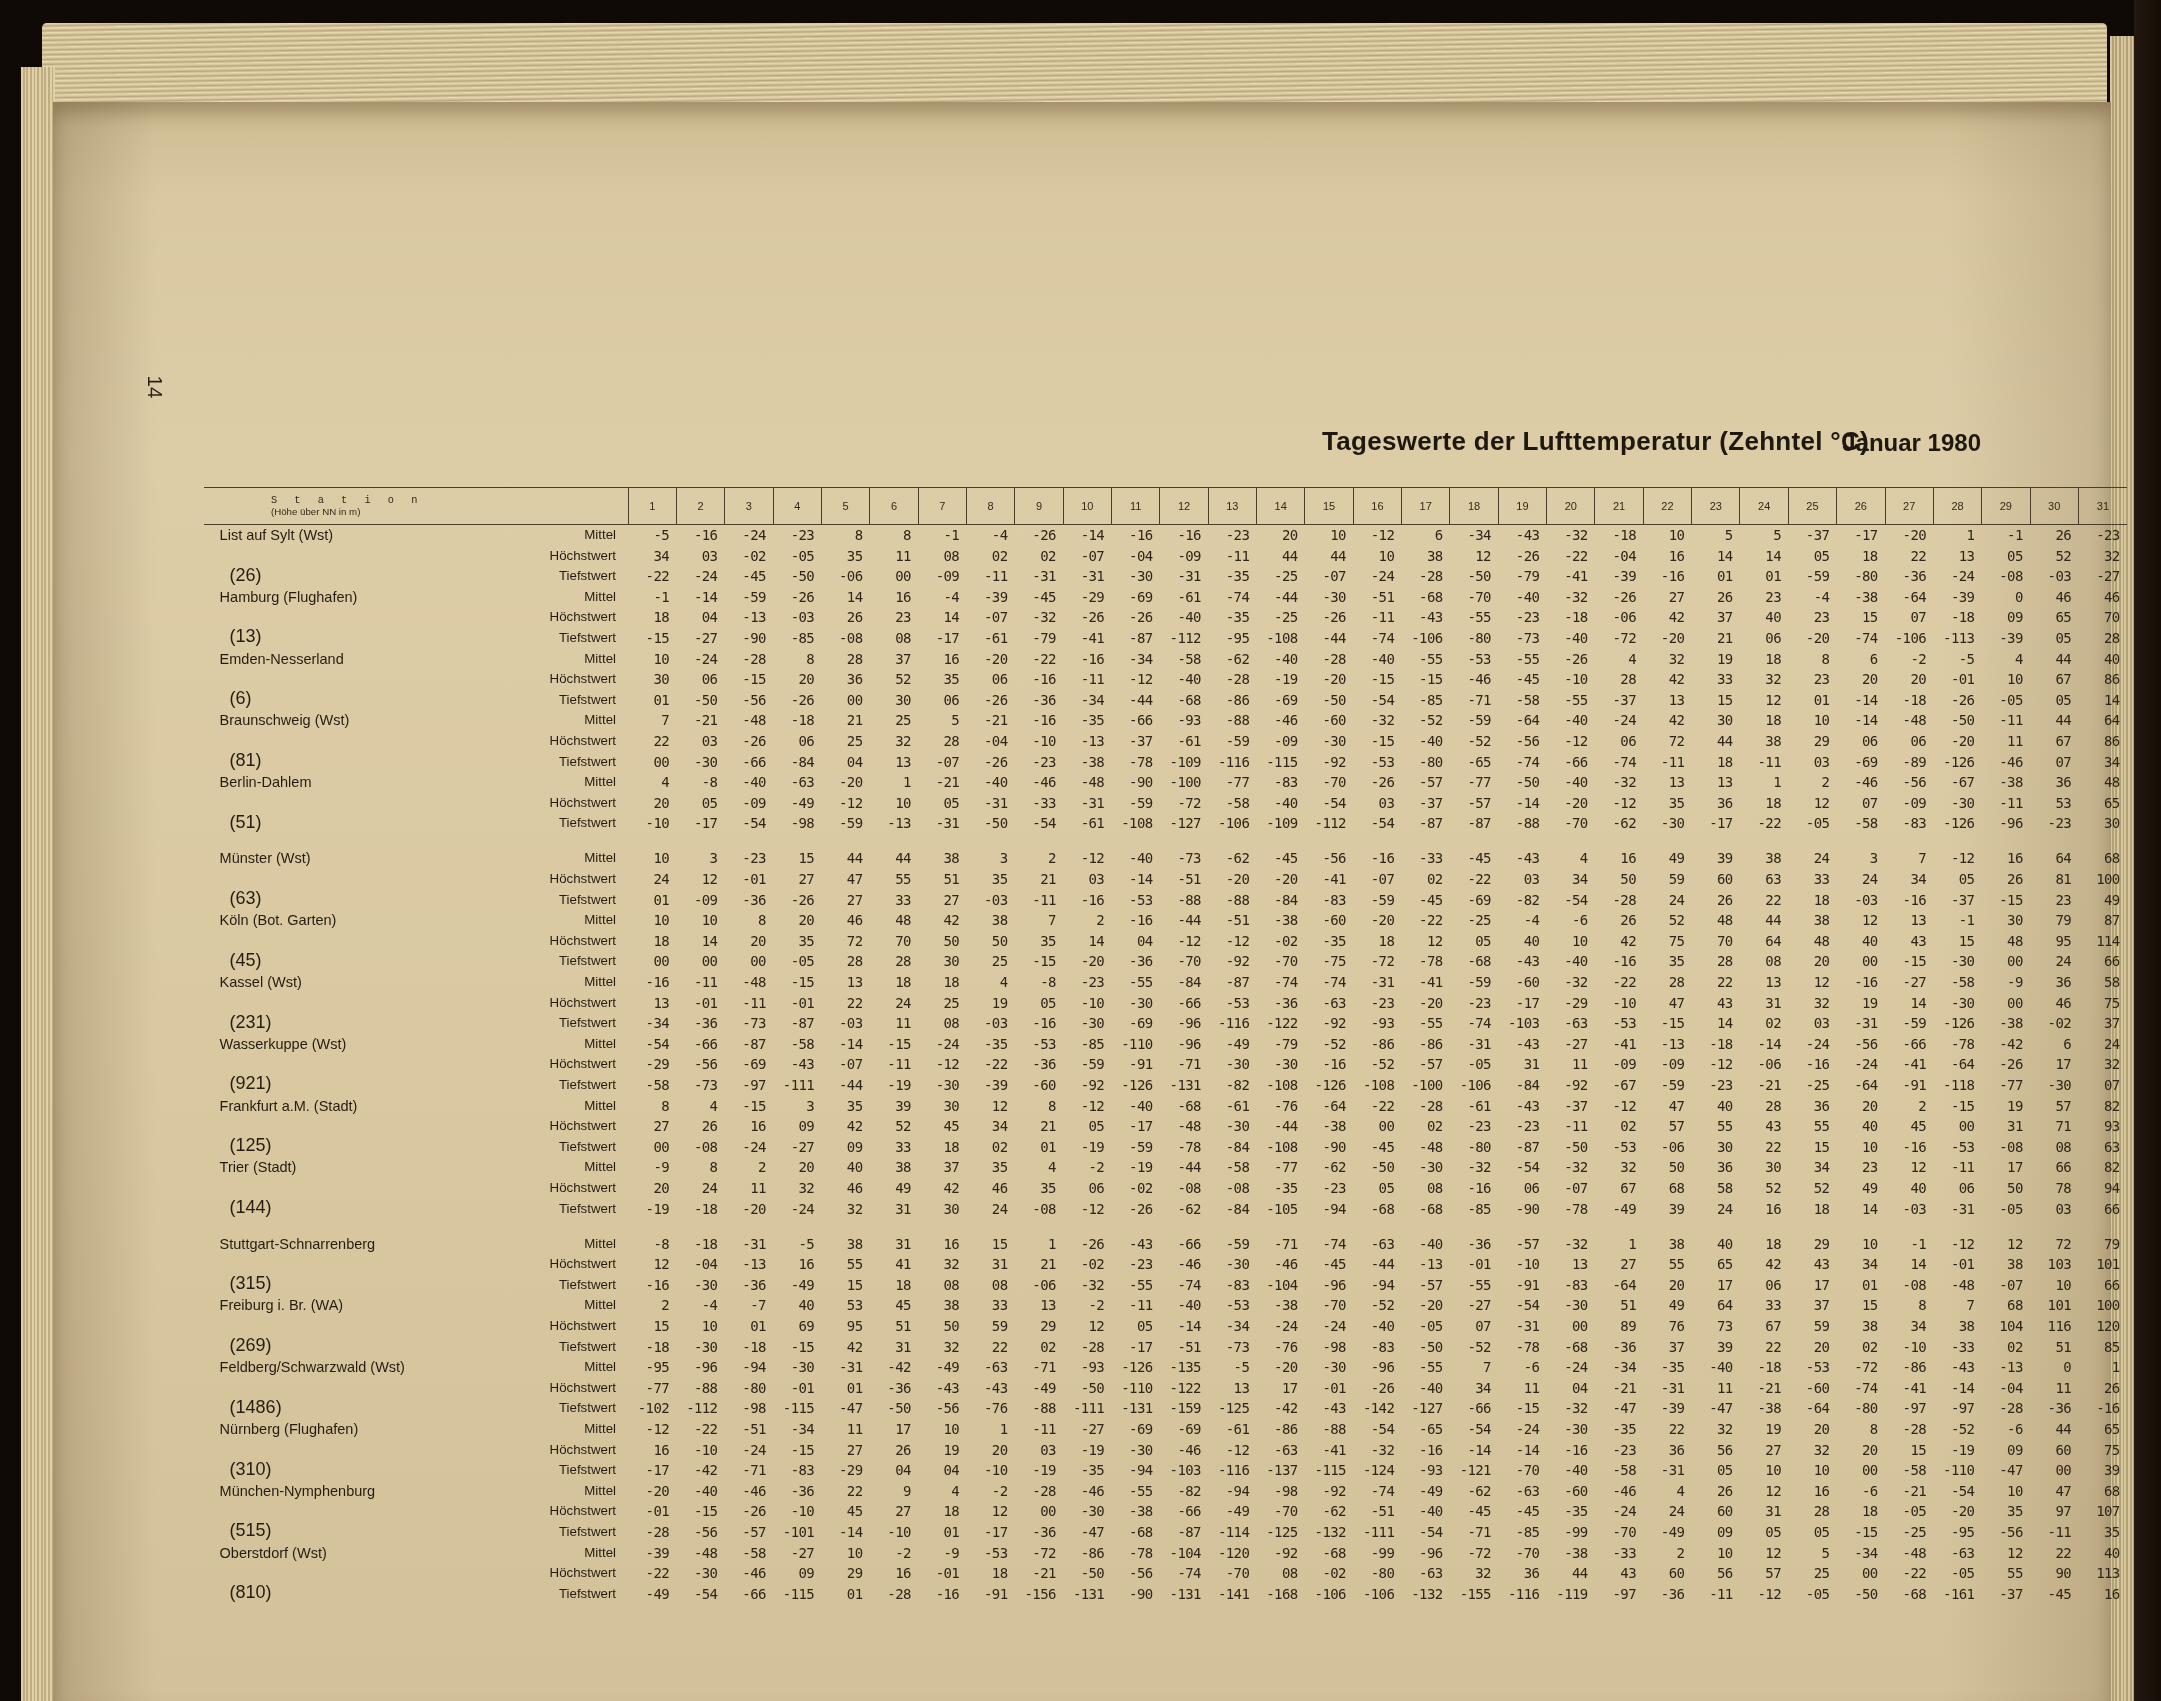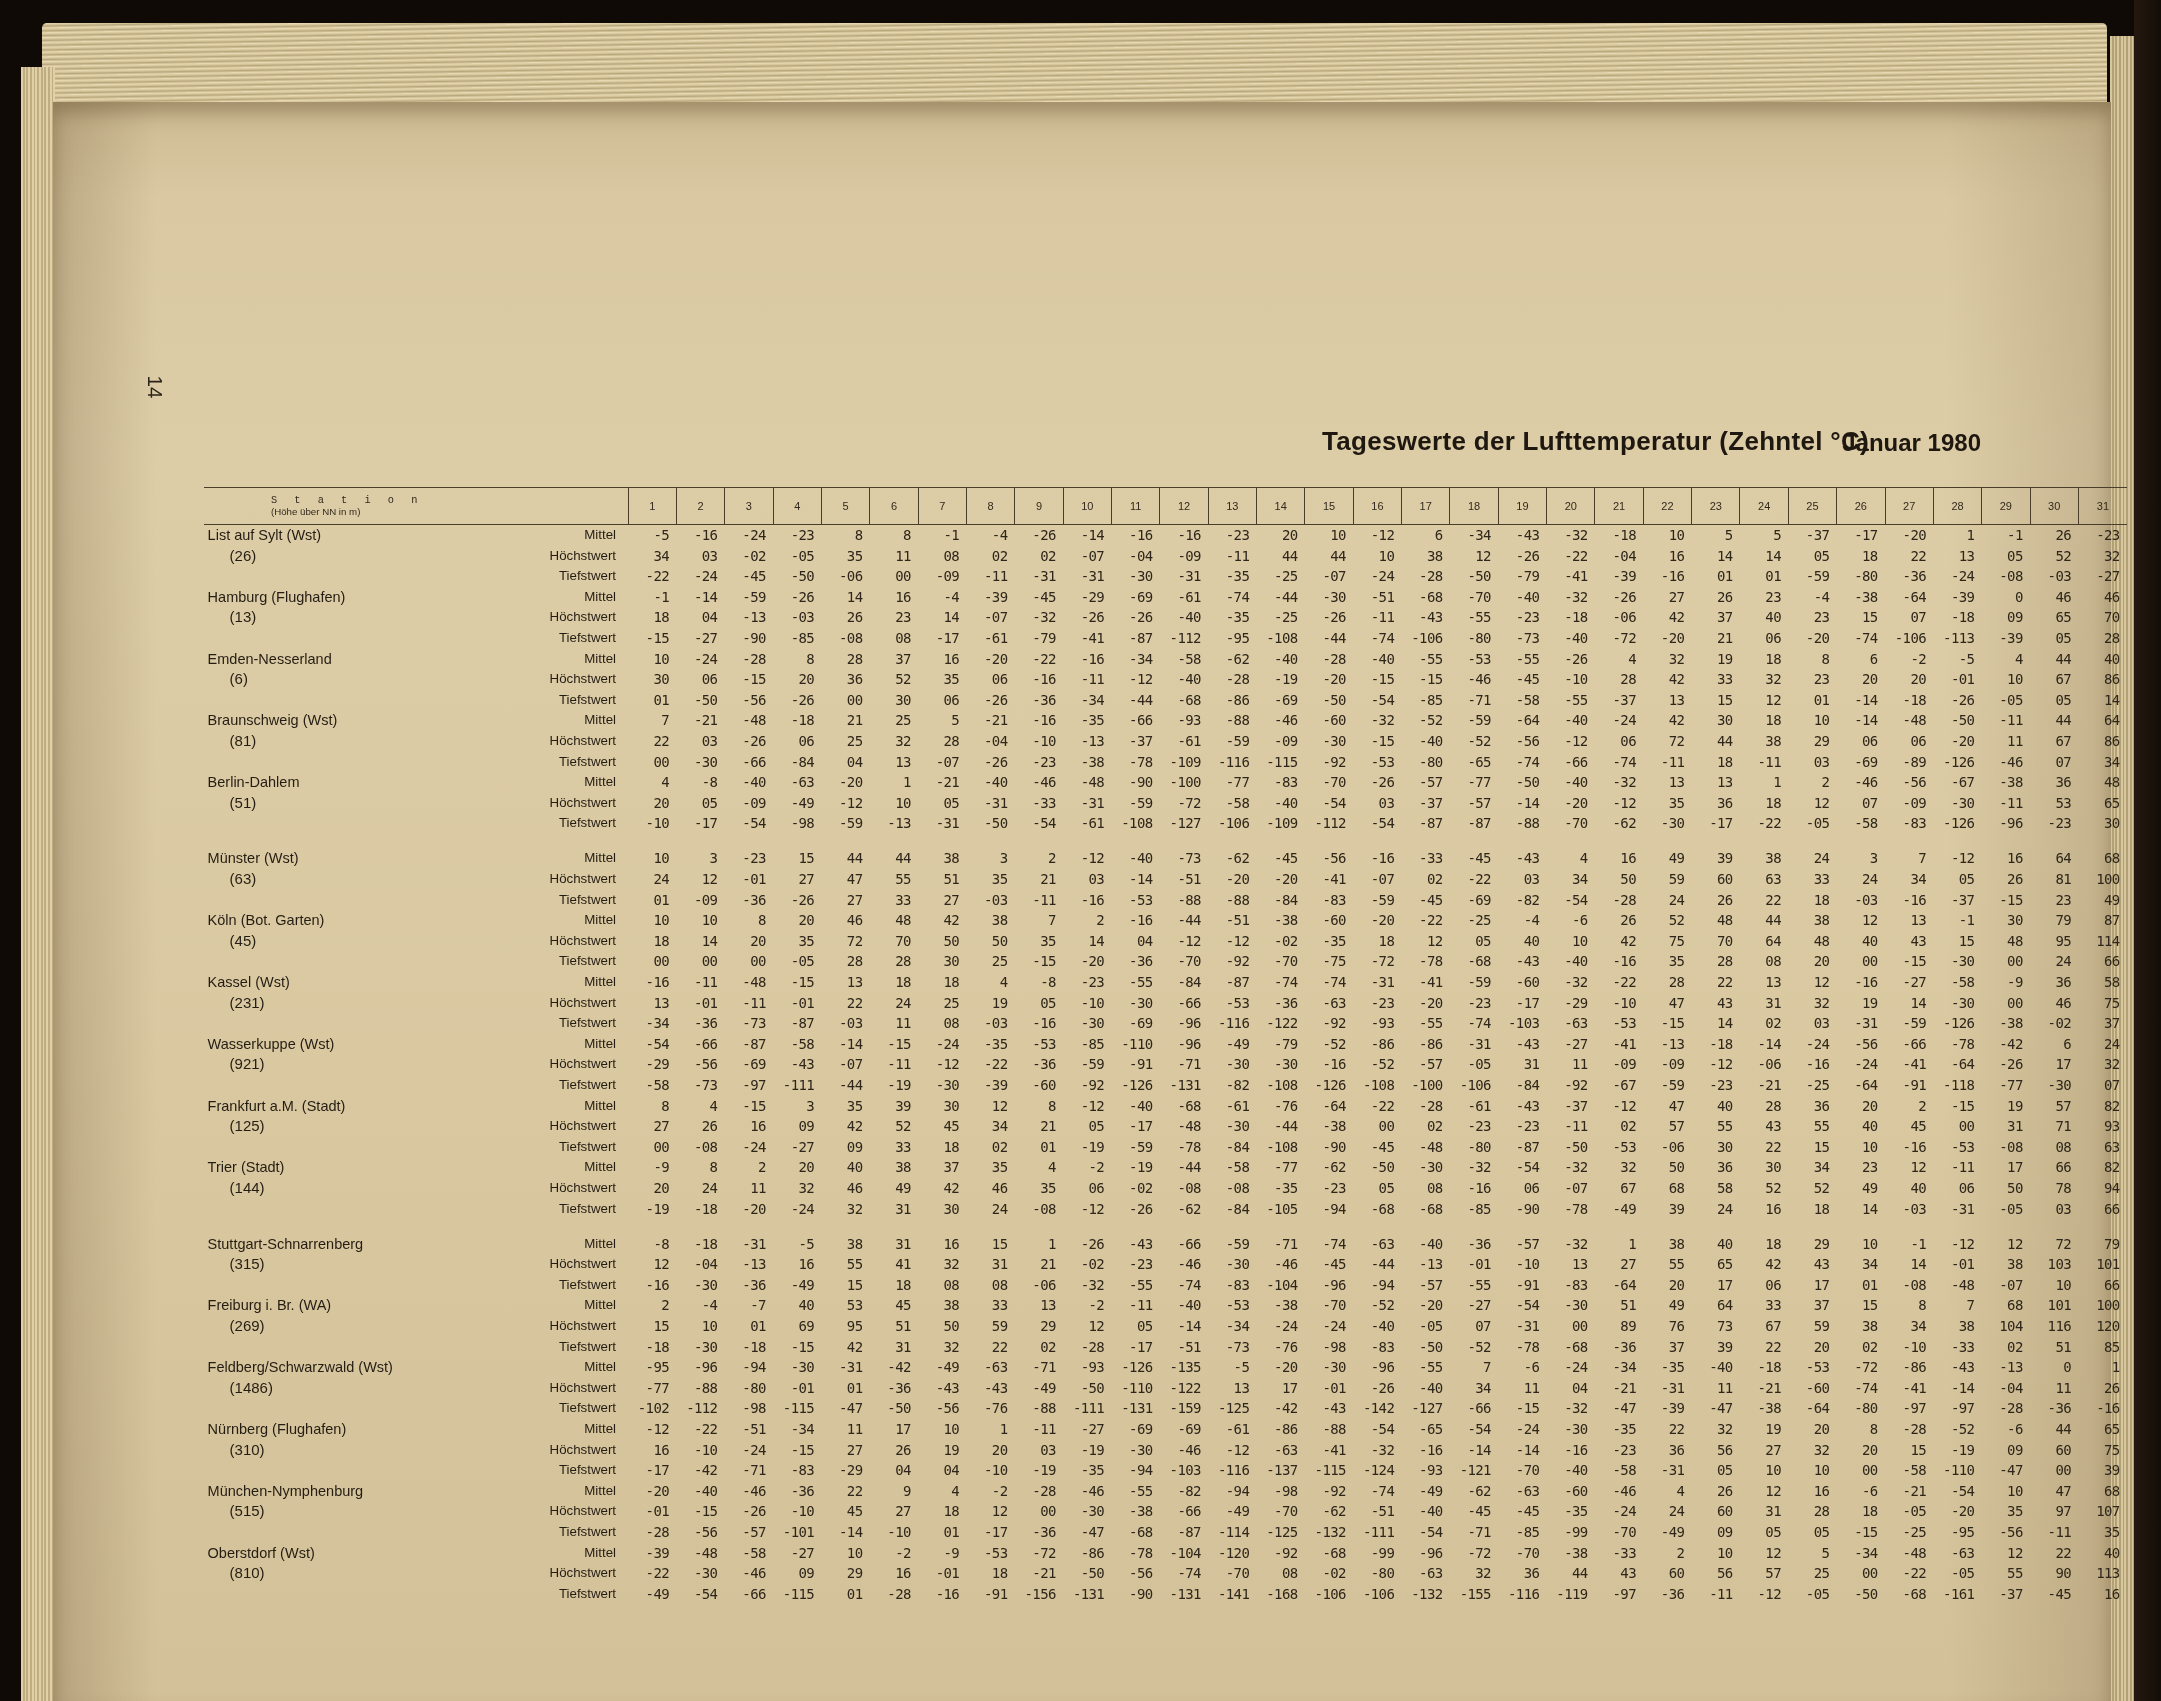--- a/index.html
+++ b/index.html
@@ -55,22 +55,22 @@
   .sh1{font-size:10.3px;letter-spacing:5.5px;color:#32291c;font-family:Liberation Mono, monospace;}
   .sh2{font-size:9.7px;color:#32291c;}
   th.day-head{
     font-size:11px;color:#32291c;text-align:center;vertical-align:middle;height:34px;
     border-top:1.2px solid #4a3d29;border-bottom:1.2px solid #4a3d29;border-left:0.6px solid #4a3d29;
   }
   tbody td{height:20.6px;line-height:20.6px;padding:0;white-space:nowrap;overflow:visible;}
   td.station-cell{
     vertical-align:top;font-size:14.5px;padding-left:3.6px;line-height:20.6px;
   }
-  .st-name{font-size:14.5px;color:#241d13;}
-  .st-height{font-size:15px;color:#241d13;padding-left:22px;}
+  .st-name{font-size:14.5px;color:#241d13;margin-left:12px;}
+  .st-height{font-size:18px;color:#241d13;padding-left:22px;margin-top:19px;}
   td.row-label{
     font-family:"Liberation Sans",sans-serif;font-size:13.3px;color:#241d13;
     text-align:right;padding-right:12px;
   }
   td.val{
     font-family:"DejaVu Sans Mono",monospace;font-size:14px;color:#2e261a;
     text-align:right;padding-right:7.3px;letter-spacing:-0.6px;
   }
   tr.spacer td{height:14.5px;line-height:14.5px;}
 </style>

